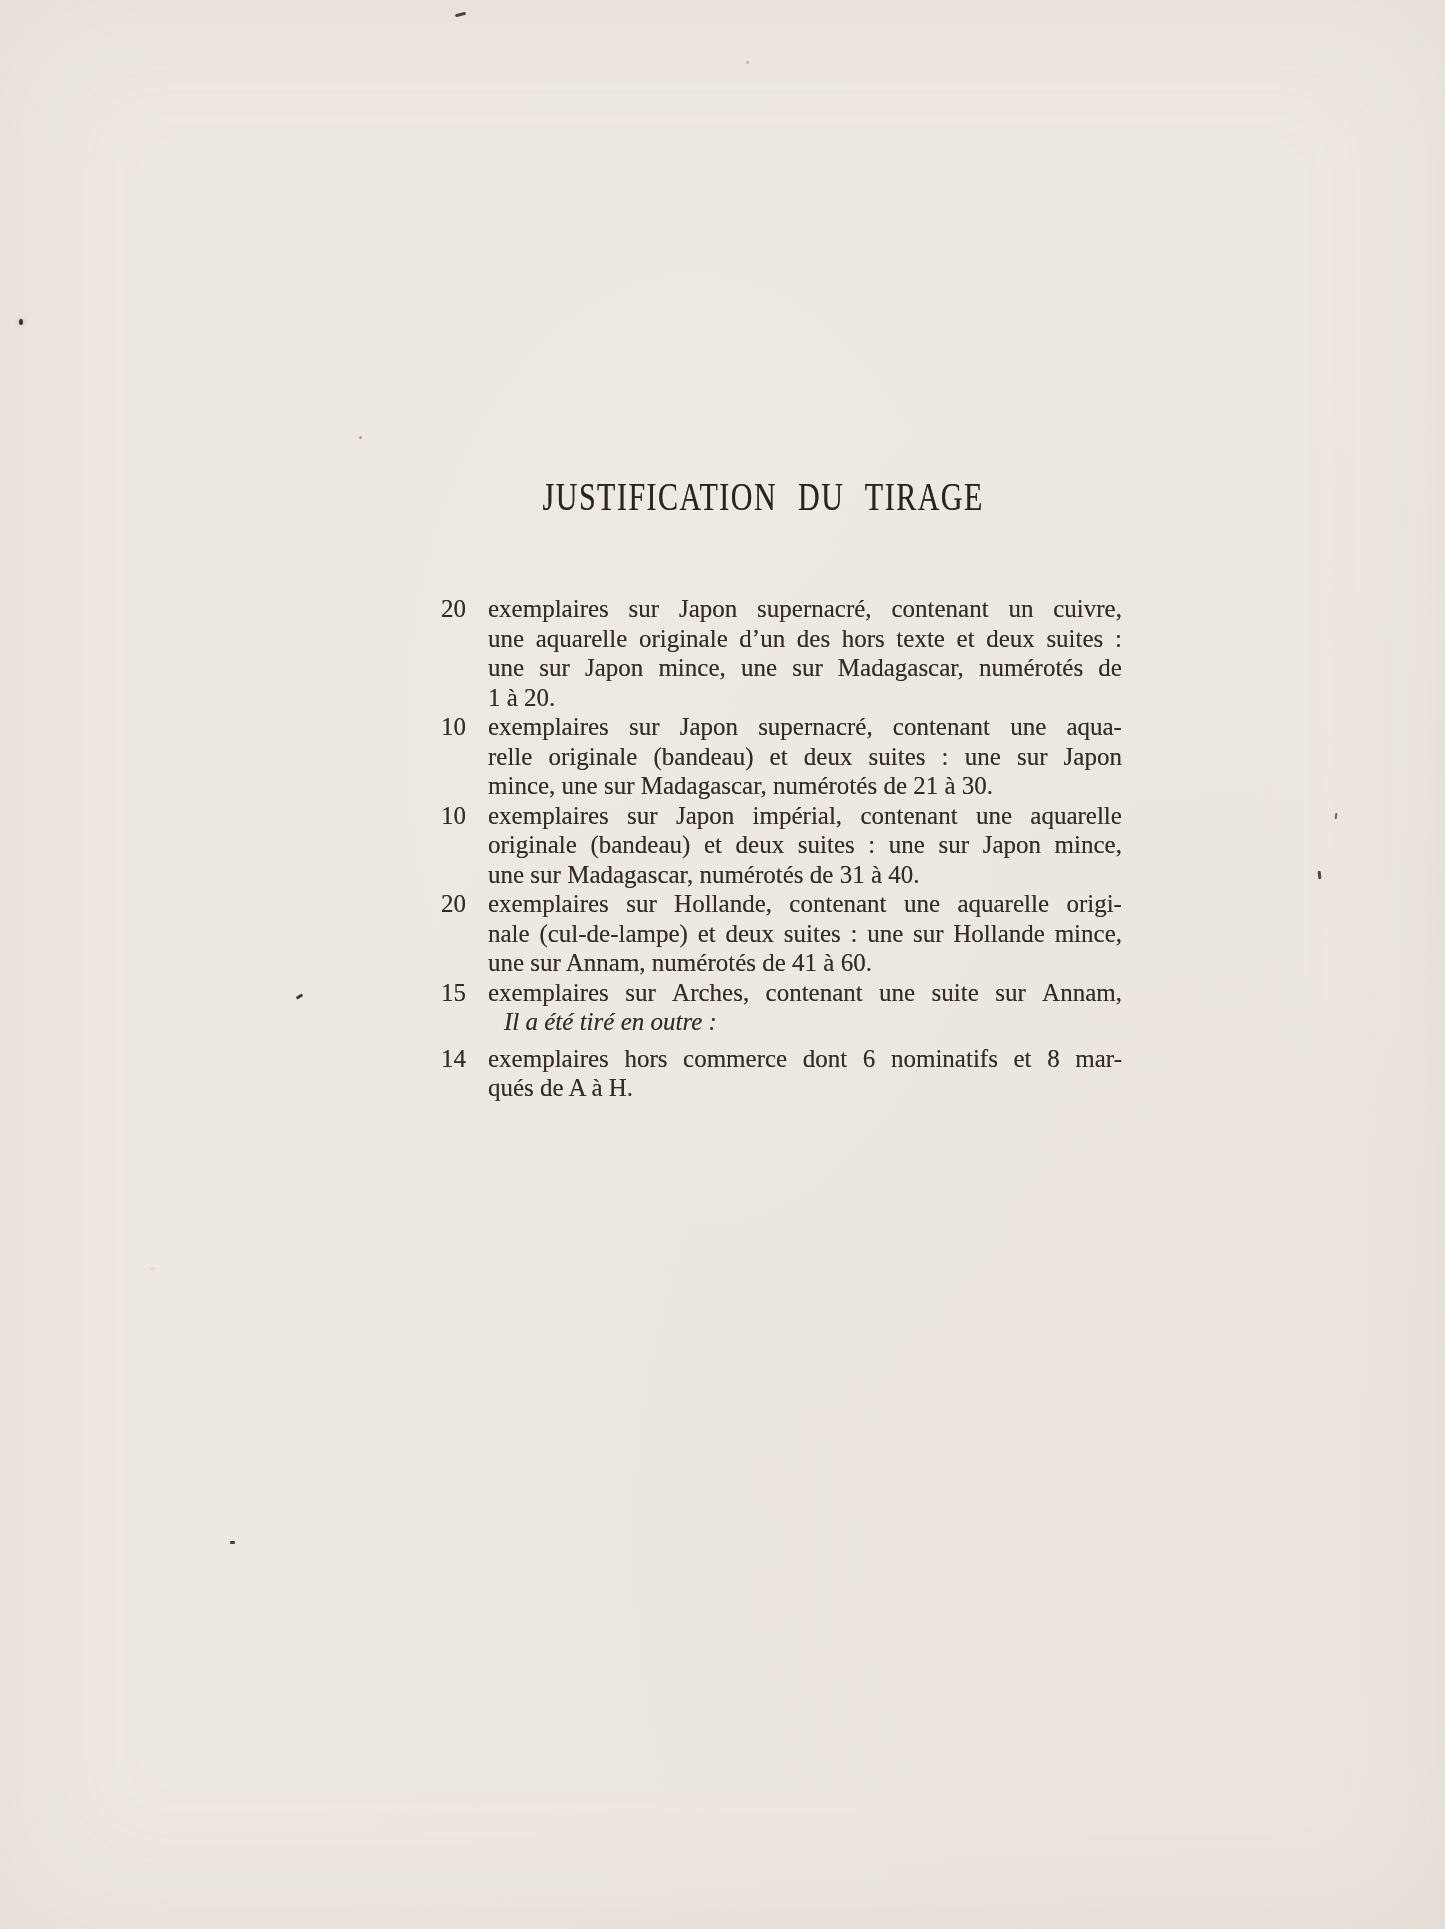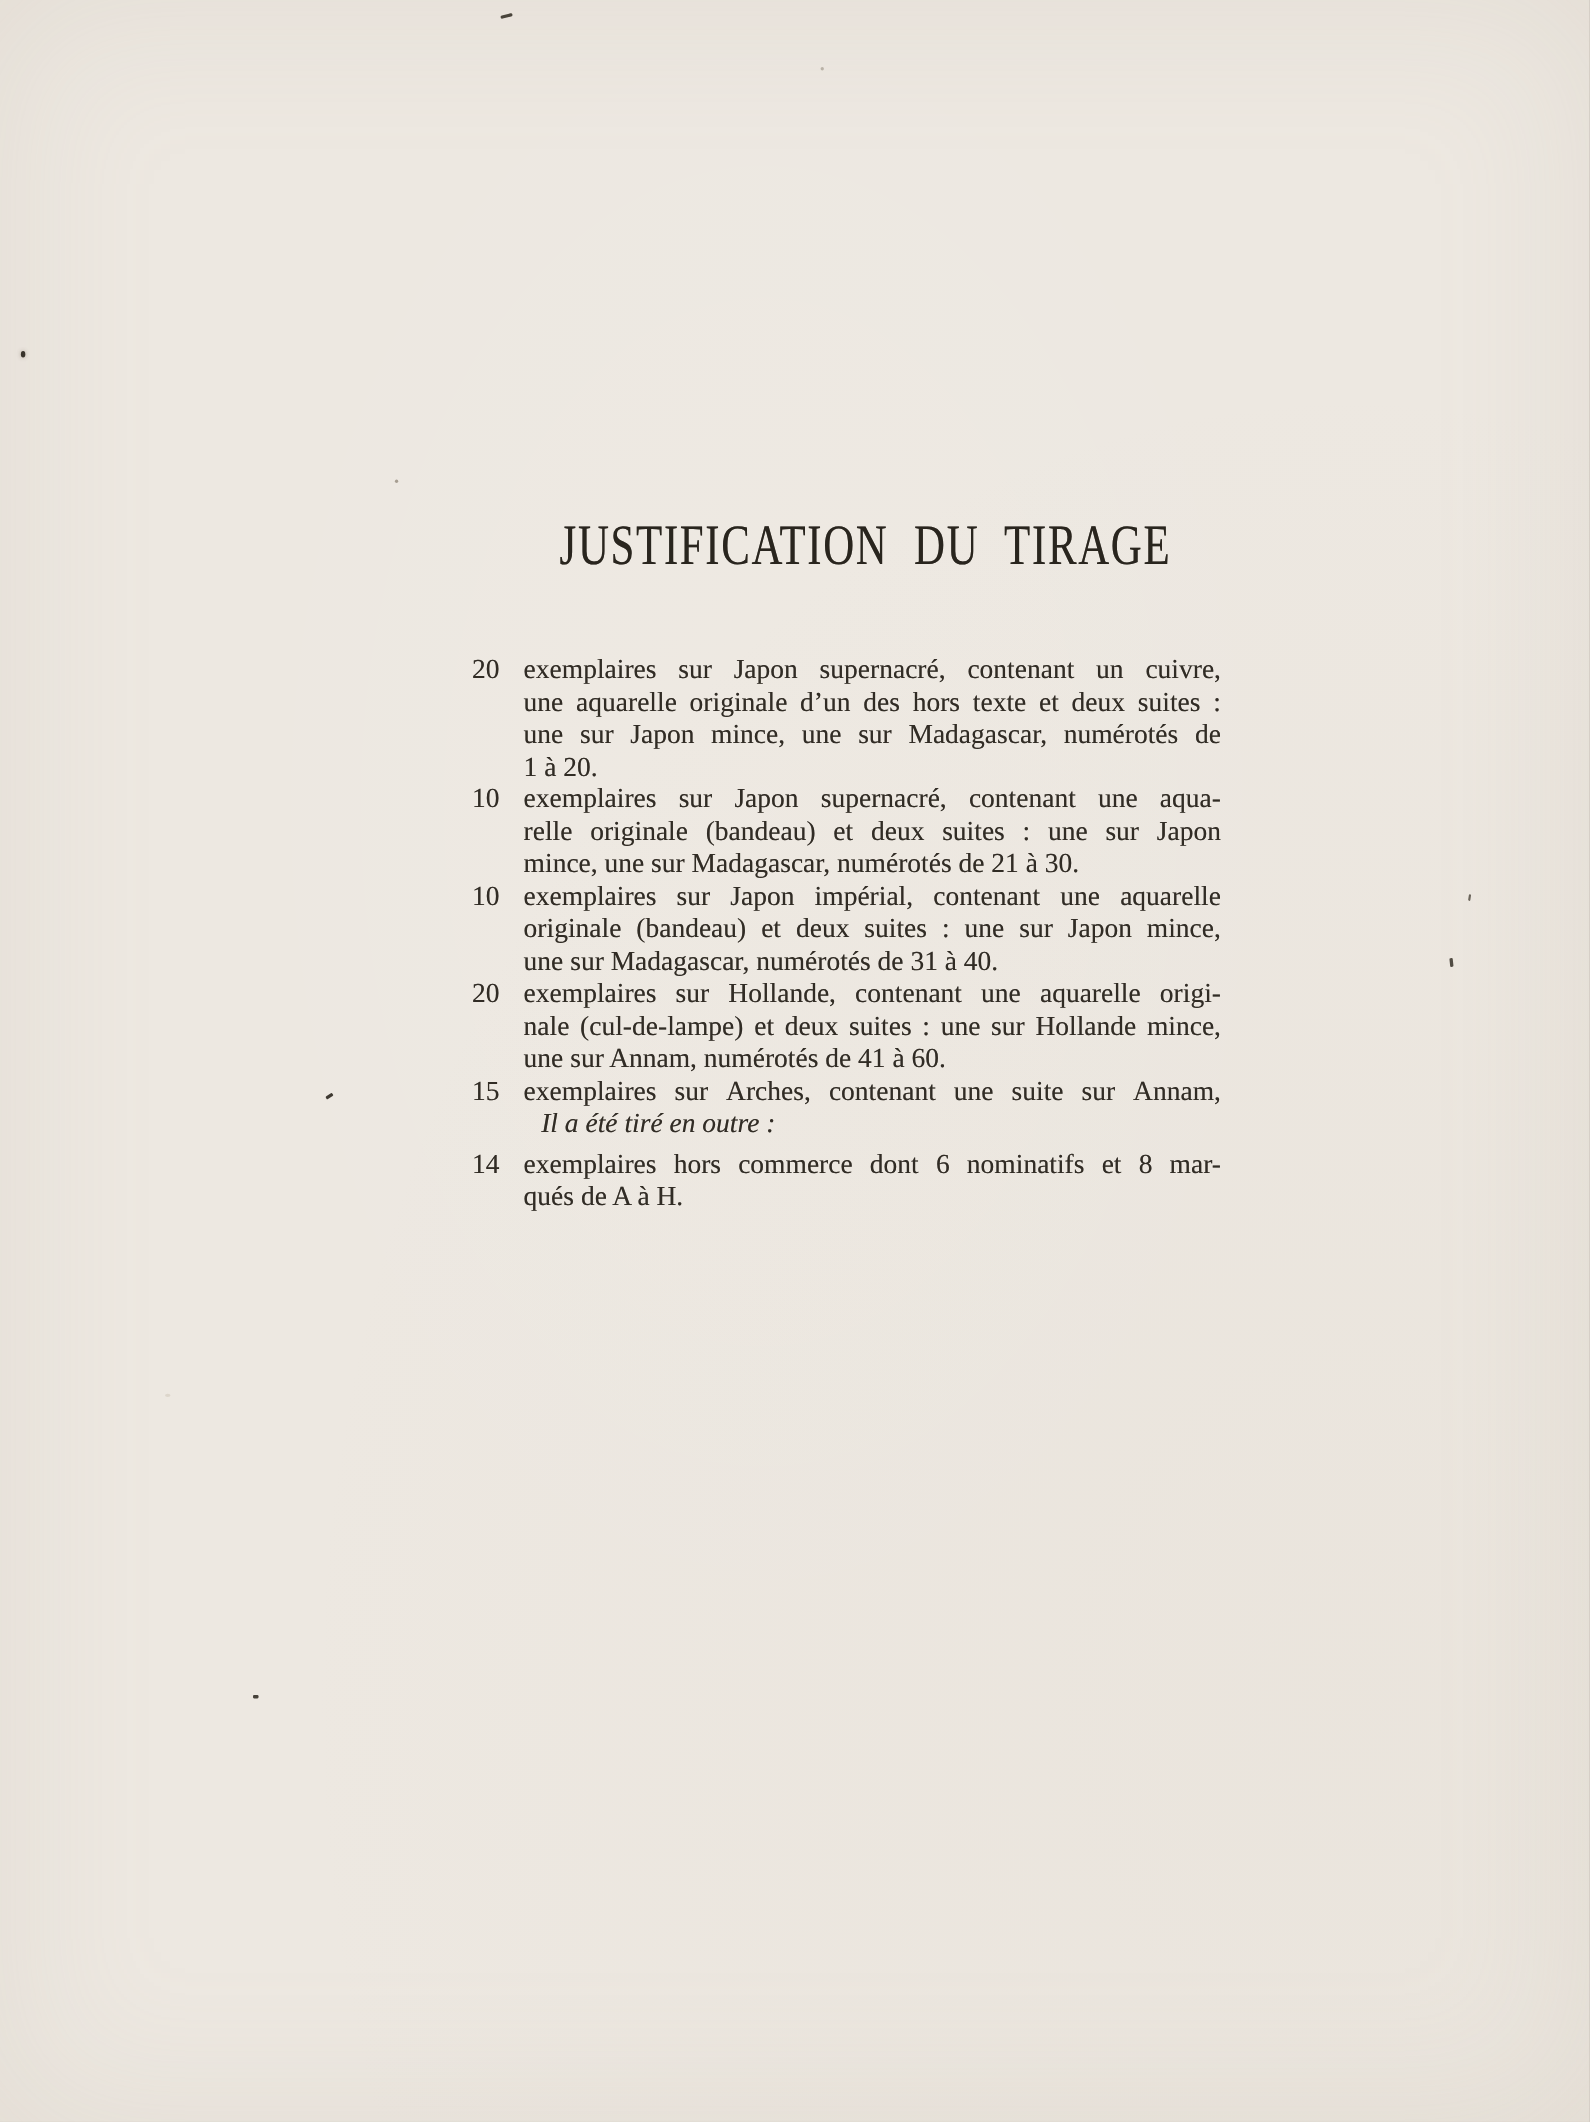--- a/index.html
+++ b/index.html
@@ -13,35 +13,35 @@
       #EDE8E1;
     box-shadow: inset 0 0 140px rgba(182,172,156,0.18);
     overflow:hidden;
     font-family:"Liberation Serif","DejaVu Serif",serif;
     color:#312c25;
   }
   .title{
     position:absolute;
     left:416px;top:474px;width:694px;
     text-align:center;
-    font-size:52px;line-height:46px;
+    font-size:40px;line-height:46px;
     white-space:nowrap;
   }
   .title .tspan{
     display:inline-block;
     transform:scaleX(0.75);
     transform-origin:50% 50%;
     letter-spacing:2px;
     word-spacing:16px;
     color:#29251e;
     text-shadow:0 0 0.5px rgba(41,37,30,.55);
   }
   .colophon{
     position:absolute;
-    left:416px;top:594px;width:694px;
+    left:428px;top:594px;width:694px;
     font-size:25px;line-height:29.5px;
     text-shadow:0 0 0.4px rgba(49,44,37,.5);
   }
   .entry{display:flex;}
   .num{flex:none;width:38px;text-align:right;}
   .etext{flex:1;min-width:0;margin-left:22px;}
   .ln{height:29.5px;}
   .jl{display:flex;justify-content:space-between;}
   .jl span{white-space:pre;}
   .note{

